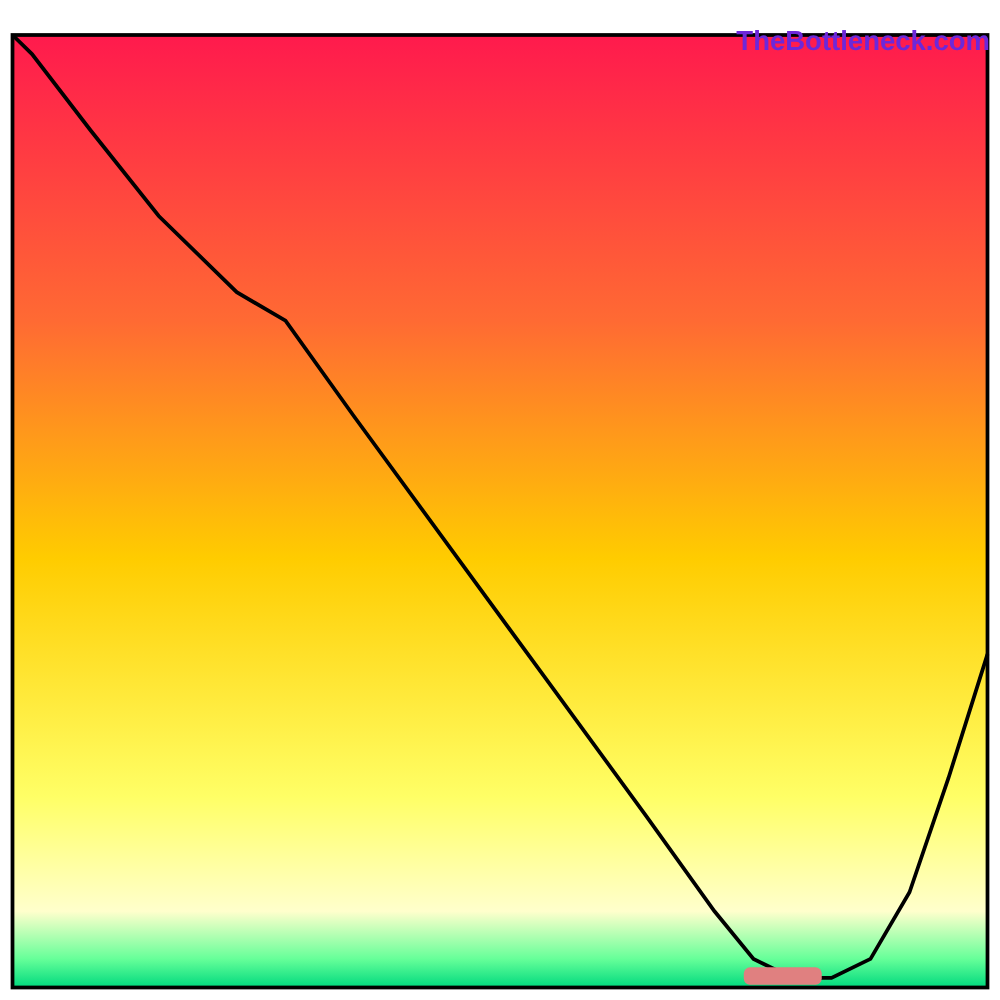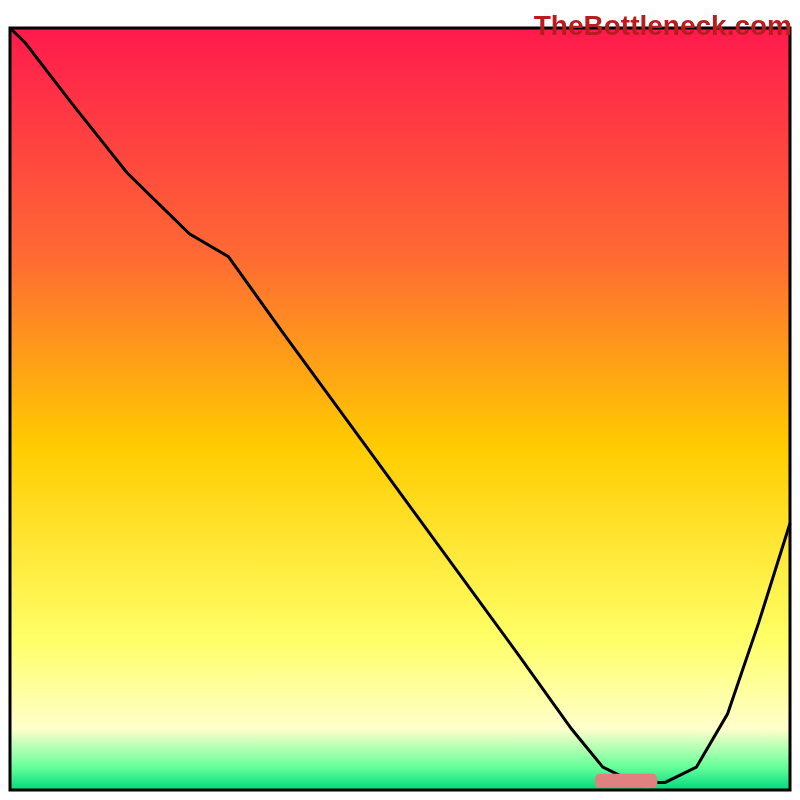--- a/index.html
+++ b/index.html
@@ -11,25 +11,25 @@
     background: #ffffff;
     font-family: Arial, Helvetica, sans-serif;
   }
   .container {
     position: relative;
     width: 800px;
     height: 800px;
   }
   .watermark {
     position: absolute;
-    top: 10px;
+    top: 20px;
     right: 8px;
-    font-size: 28px;
+    font-size: 22px;
     font-weight: bold;
-    color: #b91c1c;
+    color: #6d28d9;
     z-index: 10;
   }
   svg.plot {
     position: absolute;
     left: 0;
     top: 0;
   }
 </style>
 </head>
 <body>

